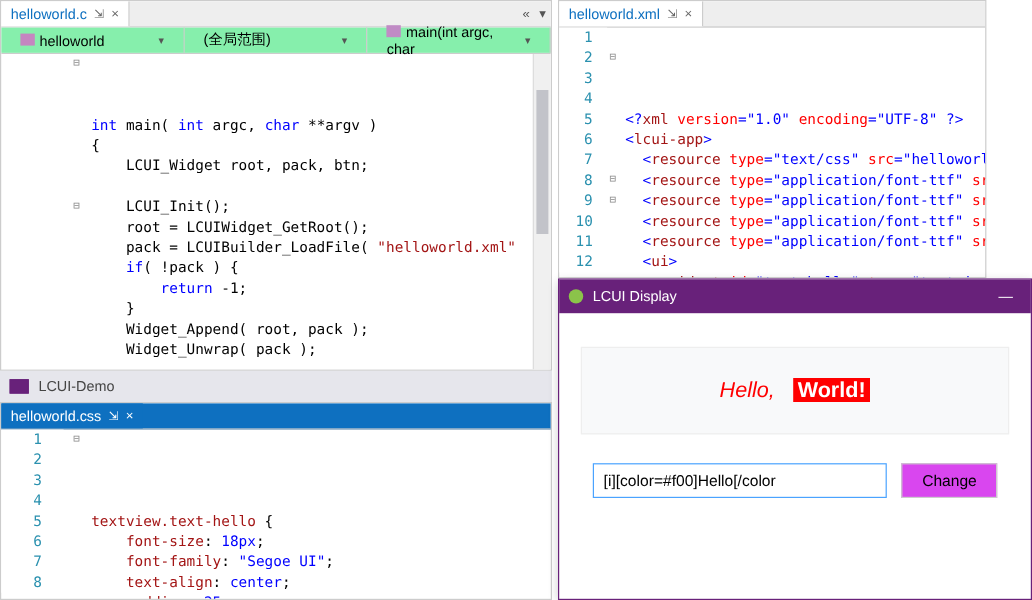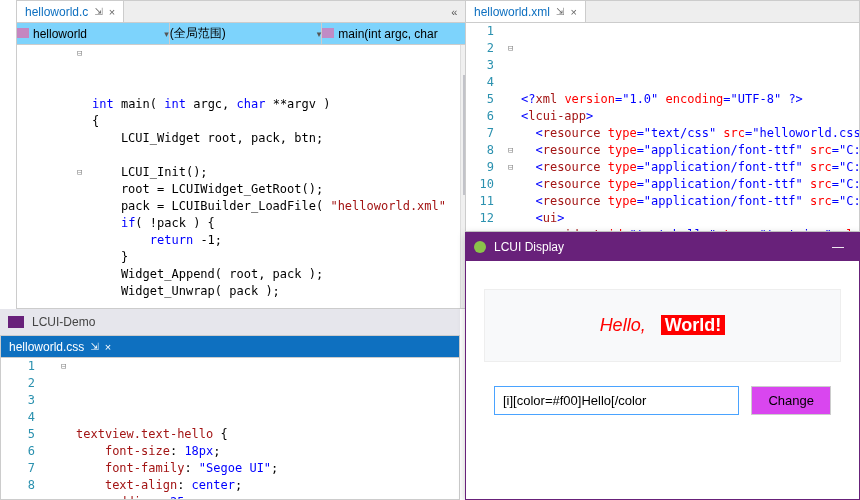--- a/index.html
+++ b/index.html
@@ -14,21 +14,21 @@
     color: #000;
   }
   .pane { position: absolute; background: #fff; border: 1px solid #ccc; overflow: hidden; }
   .tab-bar { display: flex; align-items: center; background: #eee; height: 22px; border-bottom: 1px solid #ccc; font-family: "Segoe UI", sans-serif; font-size: 12px; }
   .tab { display: flex; align-items: center; padding: 0 8px; height: 100%; background: #fff; border-right: 1px solid #ccc; color: #0e70c0; gap: 6px; }
   .tab-pin { color: #666; font-size: 10px; }
   .tab-close { color: #666; cursor: pointer; font-size: 11px; }
   .tab-spacer { flex: 1; }
   .chev { padding: 0 4px; color: #555; font-size: 11px; }
   .combo-row { display: flex; height: 22px; border-bottom: 1px solid #ccc; background: #f7f7f7; font-family: "Segoe UI", sans-serif; font-size: 12px; }
-  .combo { flex: 1; display: flex; align-items: center; padding: 0 0; border-right: 1px solid #ccc; background: #7dd3fc; justify-content: space-between; }
+  .combo { flex: 1; display: flex; align-items: center; padding: 0 16px; border-right: 1px solid #ccc; background: #86efac; justify-content: space-between; }
   .combo .arrow { font-size: 9px; color: #555; }
   .combo .ico { width: 12px; height: 10px; background: #c586c0; margin-right: 4px; display:inline-block; }
   .code { position: relative; font-family: Consolas, monospace; font-size: 12px; line-height: 17px; white-space: pre; }
   .gutter { position: absolute; left: 0; top: 0; width: 52px; text-align: right; color: #2b91af; padding-right: 18px; background: #fff; }
   .fold { position:absolute; left:60px; top:0; width:10px; }
   .fold span { position:absolute; font-size:9px; color:#888; }
   .code-lines { margin-left: 75px; }
   .kw { color: #0000ff; }
   .str { color: #a31515; }
   .sel-prop { color: #a31515; }
@@ -54,21 +54,21 @@
   .demo-box { border:1px solid #eee; padding:25px; margin:0 0 24px 0; background:#f8f9fa; text-align:center; font-family:"Segoe UI",sans-serif; font-size:18px;}
   .demo-box .hello{ color:#f00; font-style:italic; }
   .demo-box .world{ color:#fff; background:#f00; font-weight:bold; padding:0 4px;}
   .demo-row { display:flex; gap:12px; align-items:center; justify-content:flex-end; font-family:"Segoe UI",sans-serif; font-size:13px; padding: 0 10px;}
   .demo-row input{ flex:1; border:1px solid #4aa3ff; padding:6px 8px; font-family:"Segoe UI",sans-serif; font-size:13px; outline:none;}
   .demo-row button{ border:1px solid #ccc; background:#d946ef; padding:6px 16px; font-family:"Segoe UI",sans-serif; font-size:13px;}
 </style>
 </head>
 <body>
 
-<div class="pane" style="left:16px; top:0; width:460px; height:309px;">
+<div class="pane" style="left:0; top:0; width:460px; height:309px;">
   <div class="tab-bar">
     <div class="tab">
       <span>helloworld.c</span>
       <span class="tab-pin">⇲</span>
       <span class="tab-close">×</span>
     </div>
     <div class="tab-spacer"></div>
     <span class="chev">«</span>
     <span class="chev">▾</span>
   </div>
@@ -117,21 +117,21 @@
 5
 6
 7
 8
 </div>
     <div class="fold" id="fold-css"><span style="top:0px">⊟</span></div>
     <div class="code-lines" id="lines-css"><div><span class="sel-selector">textview.text-hello</span> {</div><div>    <span class="sel-prop">font-size</span>: <span class="css-val">18px</span>;</div><div>    <span class="sel-prop">font-family</span>: <span class="css-val">"Segoe UI"</span>;</div><div>    <span class="sel-prop">text-align</span>: <span class="css-val">center</span>;</div><div>    <span class="sel-prop">padding</span>: <span class="css-val">25px</span>;</div></div>
   </div>
 </div>
 
-<div class="pane" style="left:465px; top:0; width:395px; height:232px;">
+<div class="pane" style="left:465px; top:0; width:357px; height:232px;">
   <div class="tab-bar">
     <div class="tab">
       <span>helloworld.xml</span>
       <span class="tab-pin">⇲</span>
       <span class="tab-close">×</span>
     </div>
     <div class="tab-spacer"></div>
   </div>
   <div class="code" style="height:210px;">
     <div class="gutter" id="gutter-xml" style="width:40px;padding-right:12px">1

